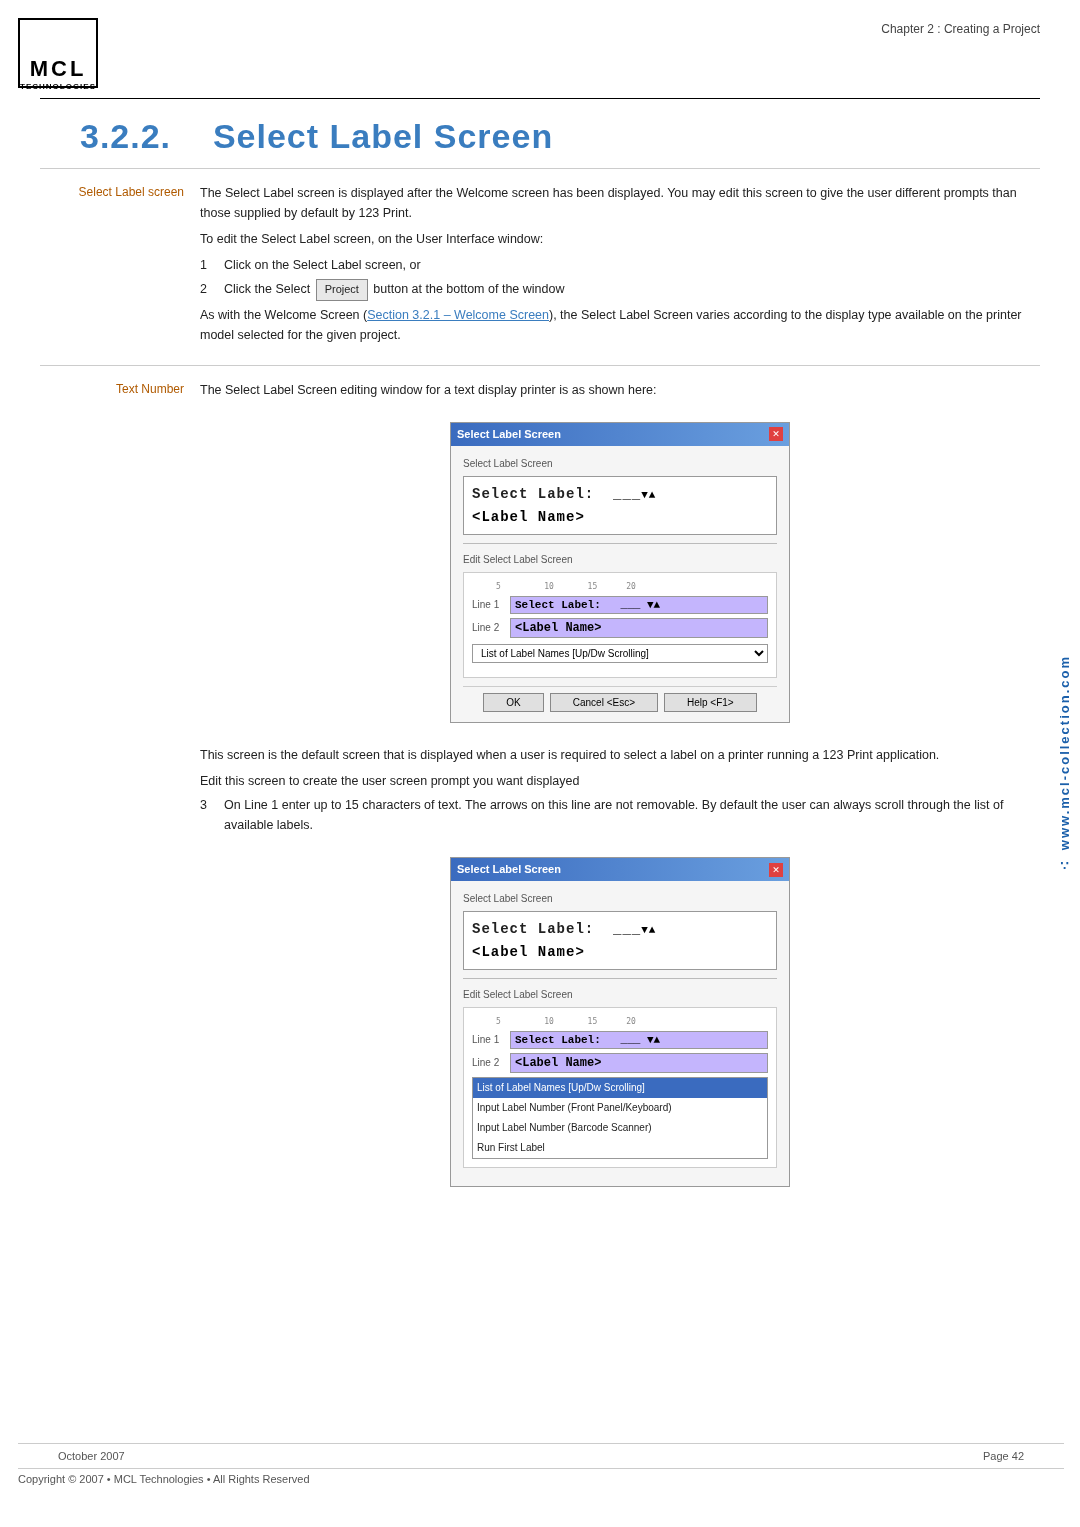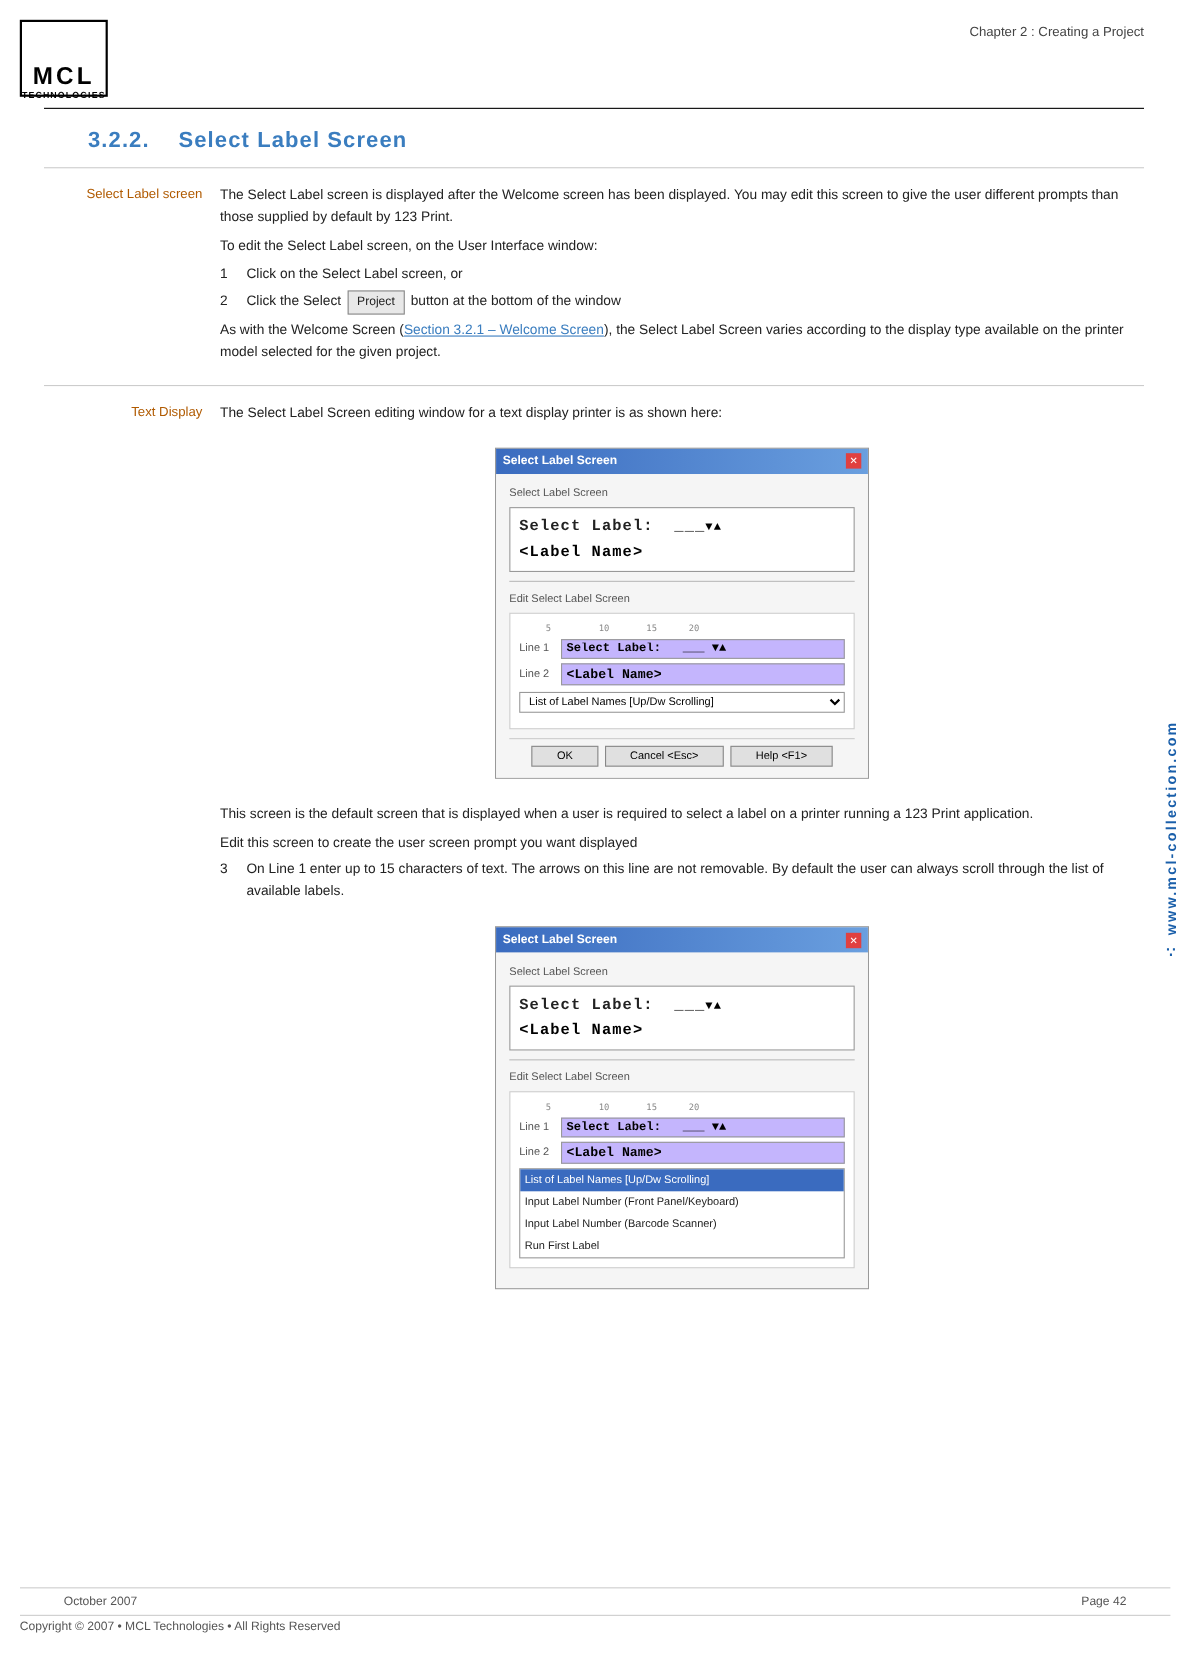--- a/index.html
+++ b/index.html
@@ -50,21 +50,21 @@
       padding-top: 4px;
     }
 
     
     .section-title {
       padding: 10px 40px 0 40px;
       border-top: 1px solid #000;
       margin: 0 40px;
     }
     .section-title h2 {
-      font-size: 20px;
+      font-size: 34px;
       font-weight: bold;
       color: #3a7dbf;
       letter-spacing: 1px;
       padding: 8px 0 12px 0;
     }
 
     
     .content-area {
       padding: 0 40px;
     }
@@ -329,21 +329,21 @@
       </div>
       <div class="num-list-item">
         <span class="num">2</span>
         <span>Click the Select <span class="inline-btn">Project</span> button at the bottom of the window</span>
       </div>
       <p>As with the Welcome Screen (<a class="doc-link">Section 3.2.1 – Welcome Screen</a>), the Select Label Screen varies according to the display type available on the printer model selected for the given project.</p>
     </div>
   </div>
 
   <div class="doc-row">
-    <div class="doc-label">Text Display</div>
+    <div class="doc-label">Text Number</div>
     <div class="doc-body">
       <p>The Select Label Screen editing window for a text display printer is as shown here:</p>
 
       <div class="window-center">
         <div class="window-mockup">
           <div class="window-titlebar">
             <span>Select Label Screen</span>
             <button class="window-close">✕</button>
           </div>
           <div class="window-body">

